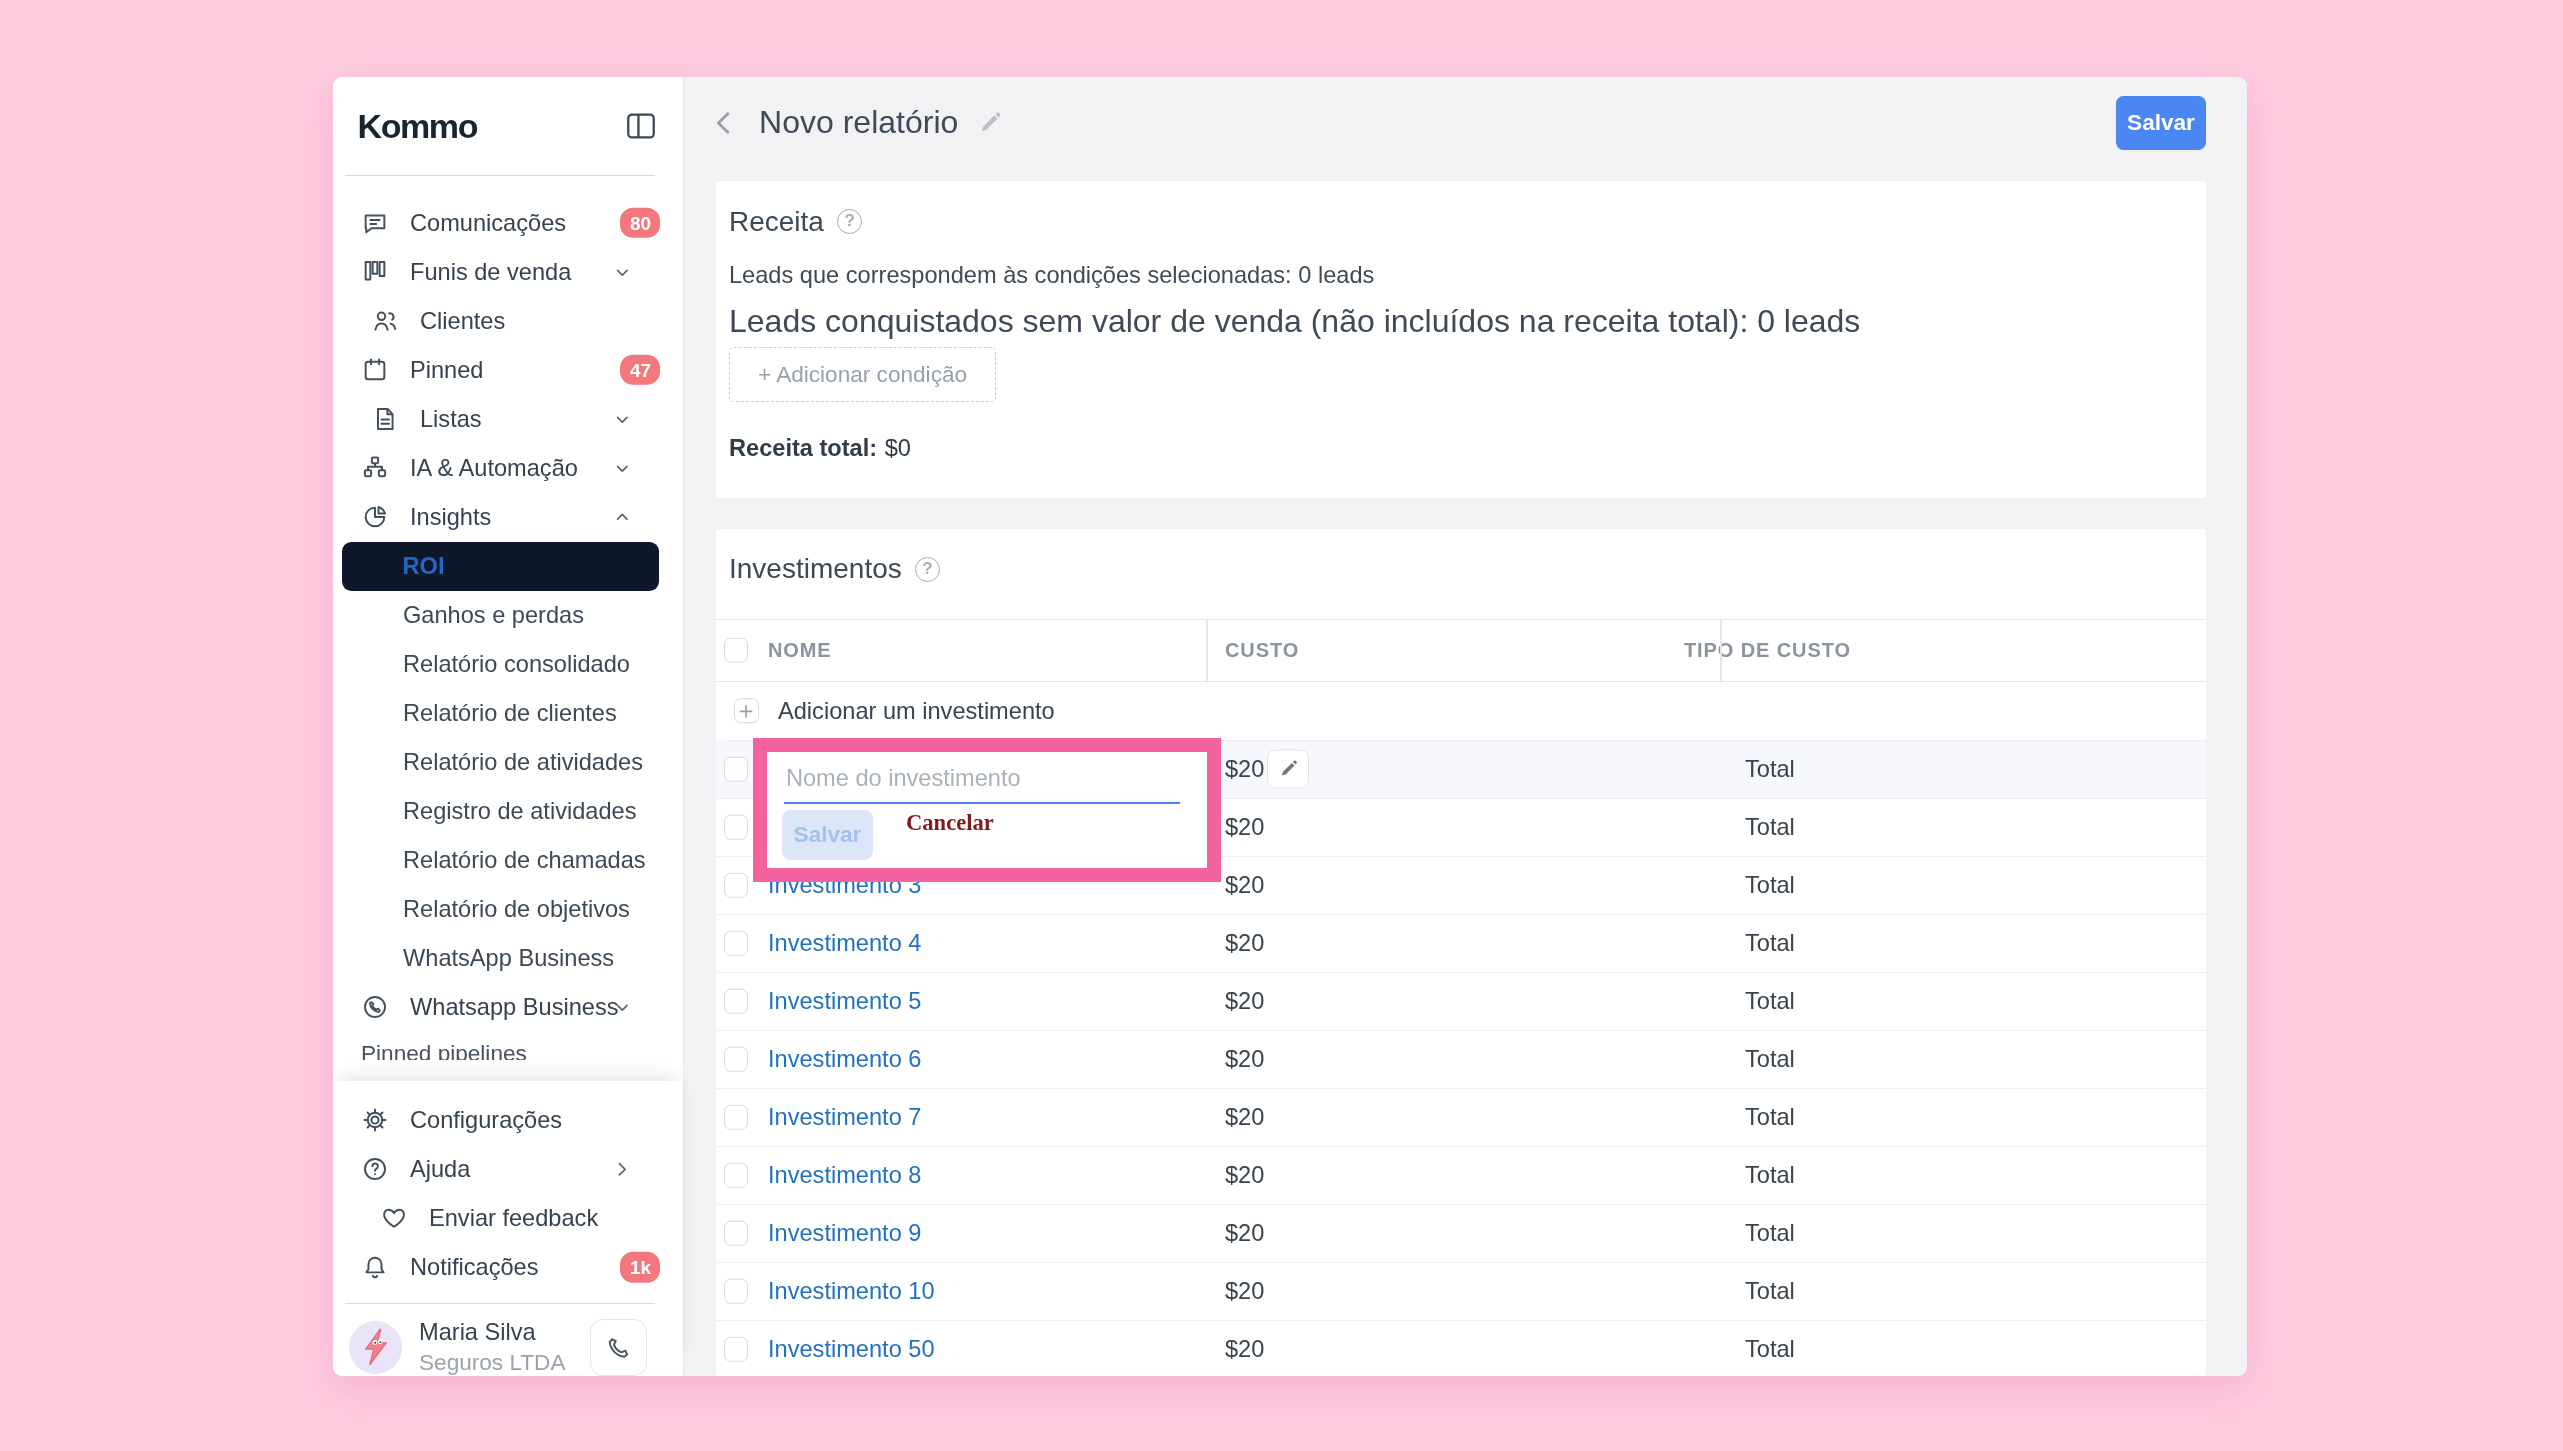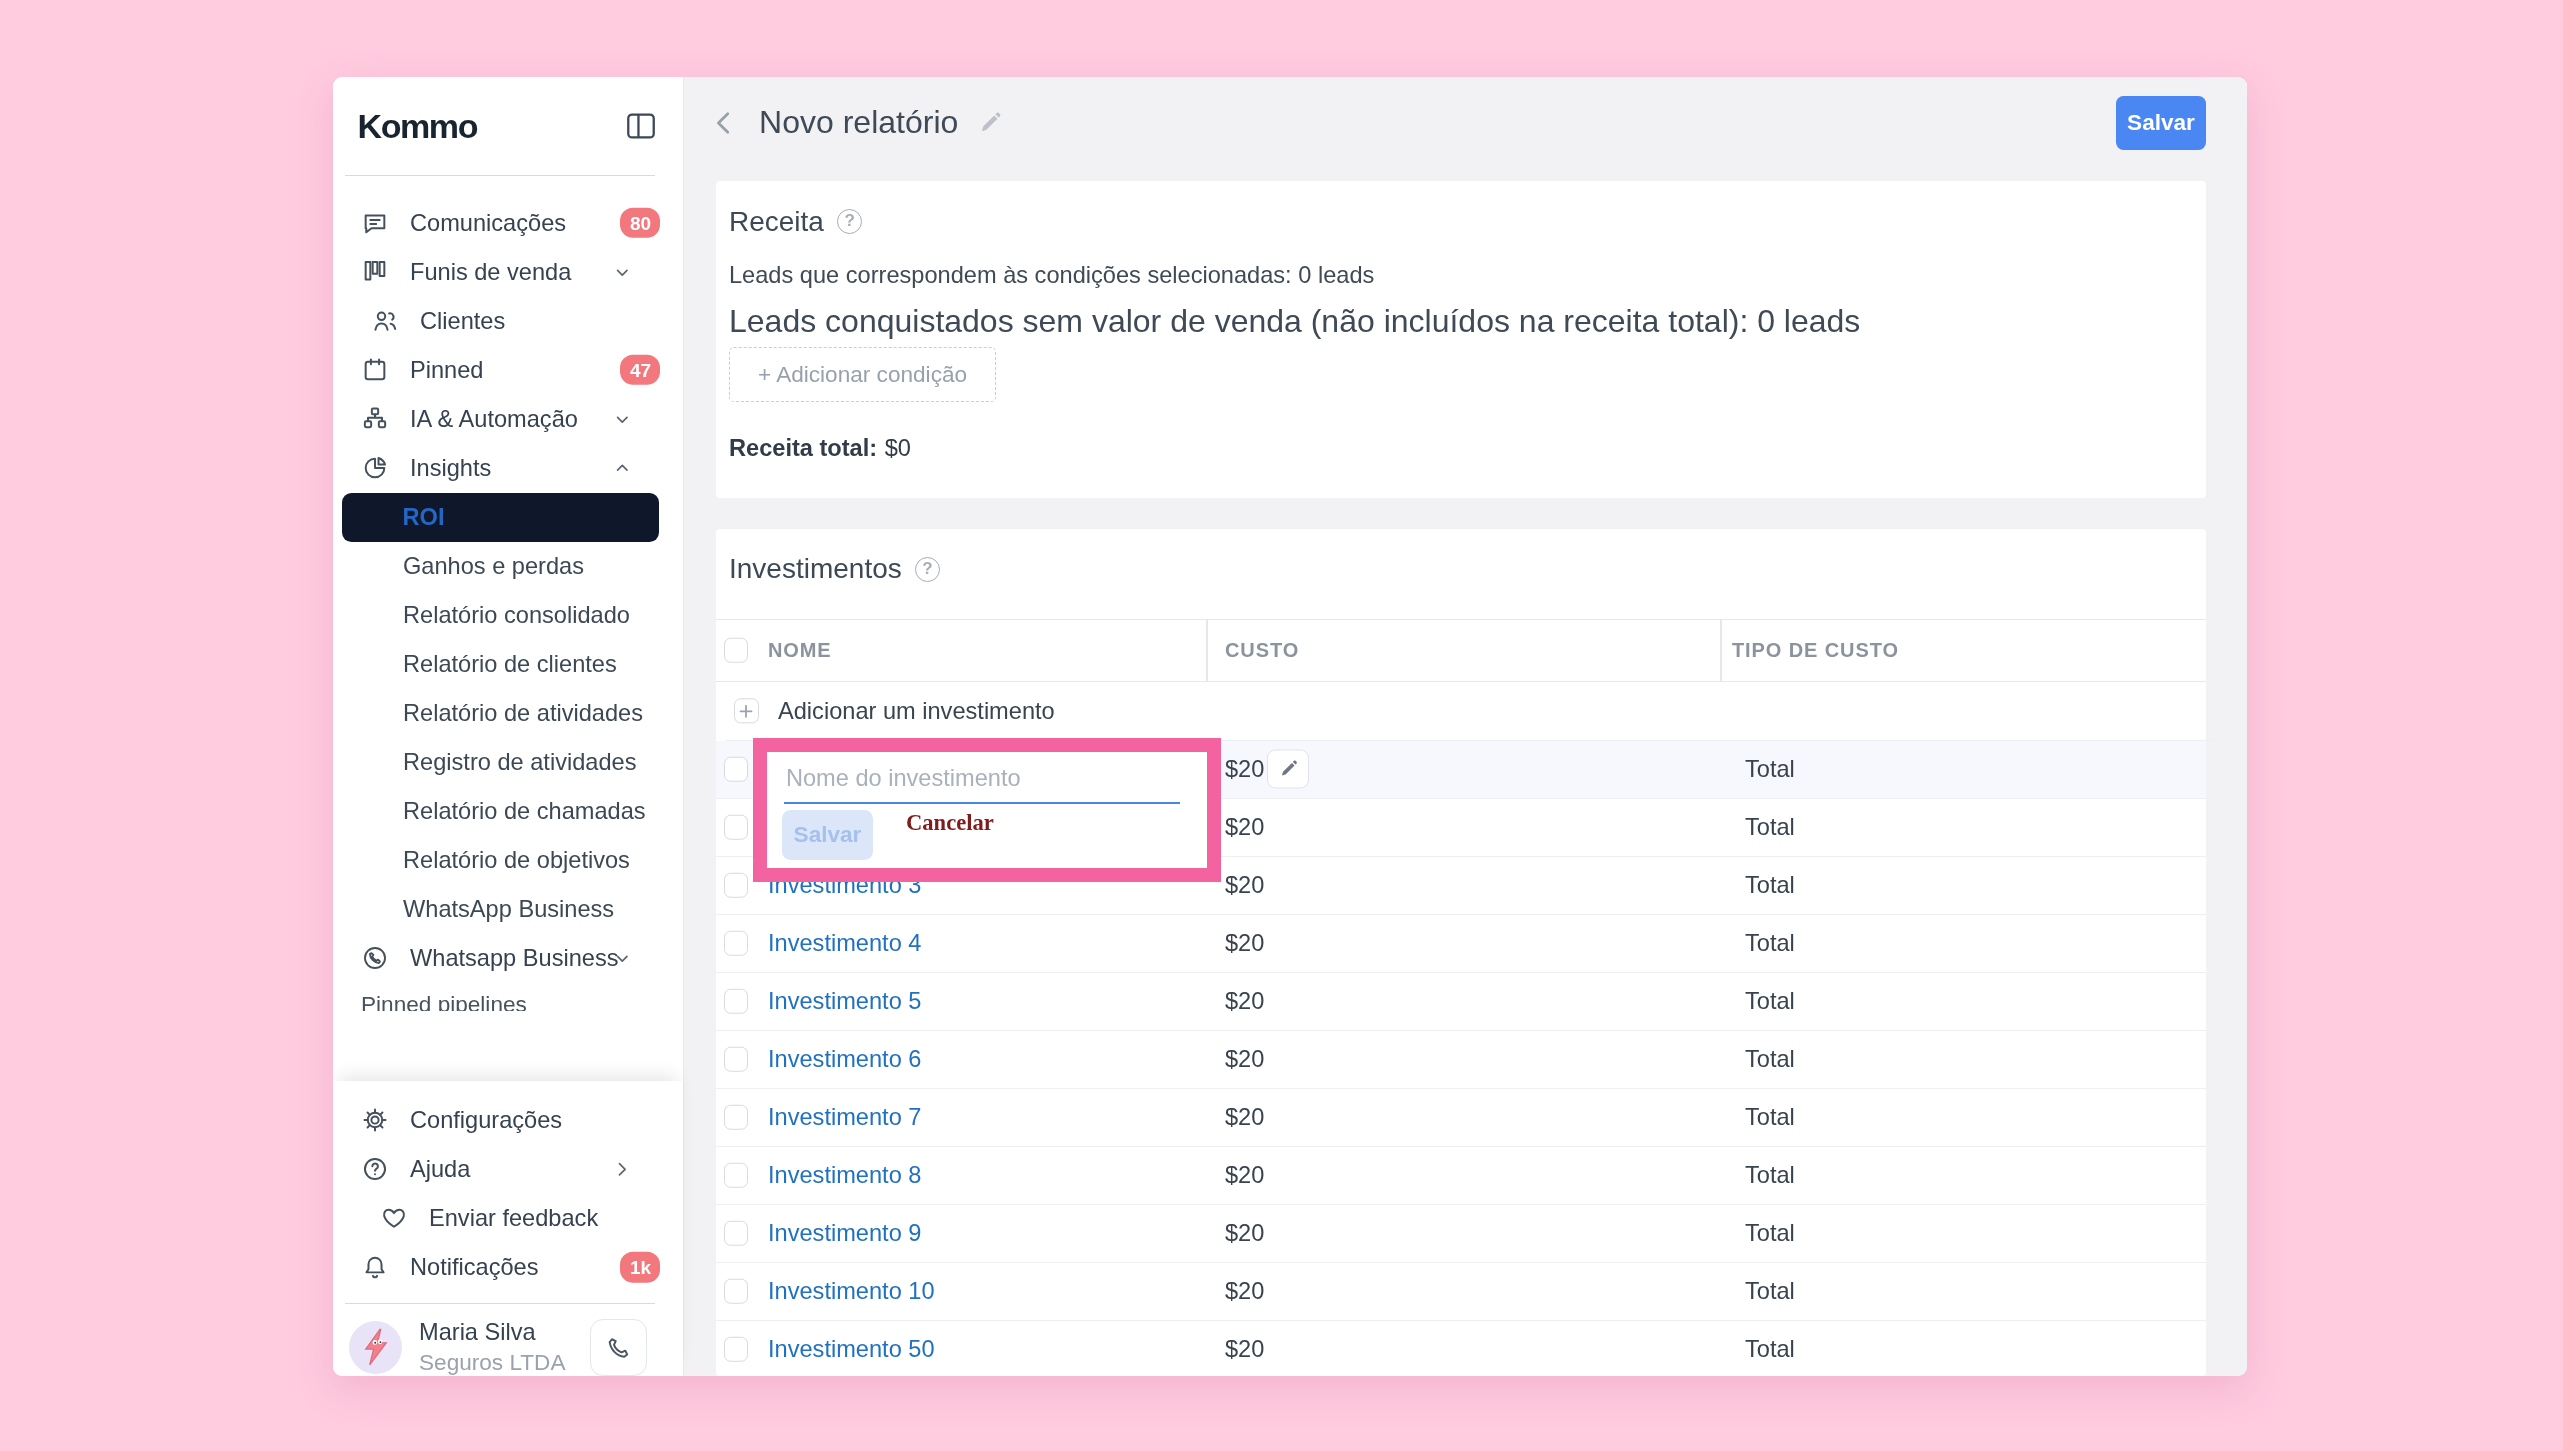--- a/index.html
+++ b/index.html
@@ -189,20 +189,36 @@
             <svg width="28" height="28" viewBox="0 0 24 24" fill="none" stroke="#44505c" stroke-width="1.7" stroke-linecap="round" stroke-linejoin="round">
               <rect x="4" y="5" width="16" height="15" rx="2"></rect>
                 <line x1="8.5" y1="3" x2="8.5" y2="7"></line>
                 <line x1="15.5" y1="3" x2="15.5" y2="7"></line>
             </svg>
           </span>
           <span>Pinned</span>
           <span class="badge">47</span>
         </div>
 
+        <div class="nav-item indent">
+          <span class="icon">
+            <svg width="28" height="28" viewBox="0 0 24 24" fill="none" stroke="#44505c" stroke-width="1.7" stroke-linecap="round" stroke-linejoin="round">
+              <path d="M6 3.5h8.5L18.5 8v12.5H6z"></path>
+                <path d="M14 3.8V8h4.2"></path>
+                <line x1="9" y1="12.5" x2="15.5" y2="12.5"></line>
+                <line x1="9" y1="16" x2="15.5" y2="16"></line>
+            </svg>
+          </span>
+          <span>Listas</span>
+          <span class="chev icon">
+            <svg width="22.6" height="22.6" viewBox="0 0 24 24" fill="none" stroke="#5a6672" stroke-width="1.8" stroke-linecap="round" stroke-linejoin="round">
+                <polyline points="7,10 12,15 17,10"></polyline>
+              </svg>
+          </span>
+        </div>
 
         <div class="nav-item">
           <span class="icon">
             <svg width="28" height="28" viewBox="0 0 24 24" fill="none" stroke="#44505c" stroke-width="1.7" stroke-linejoin="round">
               <rect x="9.3" y="3" width="5.4" height="5" rx="1"></rect>
                 <line x1="12" y1="8" x2="12" y2="11"></line>
               <path d="M6 14v-3h12v3"></path>
                 <rect x="3.3" y="14" width="5.4" height="5" rx="1"></rect>
                 <rect x="15.3" y="14" width="5.4" height="5" rx="1"></rect>
             </svg>
@@ -372,21 +388,21 @@
       <div class="card card-invest">
         <div class="sec-title-row">
           <span class="sec-title">Investimentos</span>
           <span class="help-ic">?</span>
         </div>
 
         <div class="thead">
           <span class="cbx"></span>
           <span class="th-label" style="left:52px">NOME</span>
           <span class="th-label" style="left:509px">CUSTO</span>
-          <span class="th-label" style="left:1016px">TIPO DE CUSTO</span>
+          <span class="th-label" style="left:968px">TIPO DE CUSTO</span>
           <span class="vline" style="left:490px"></span>
           <span class="vline" style="left:1004px"></span>
         </div>
 
         <div class="add-row">
           <span class="plusbox">
             <svg width="16" height="16" viewBox="0 0 16 16" stroke="#9aa2ad" stroke-width="1.8" stroke-linecap="round">
                 <line x1="8" y1="2.5" x2="8" y2="13.5"></line>
                 <line x1="2.5" y1="8" x2="13.5" y2="8"></line>
               </svg>

